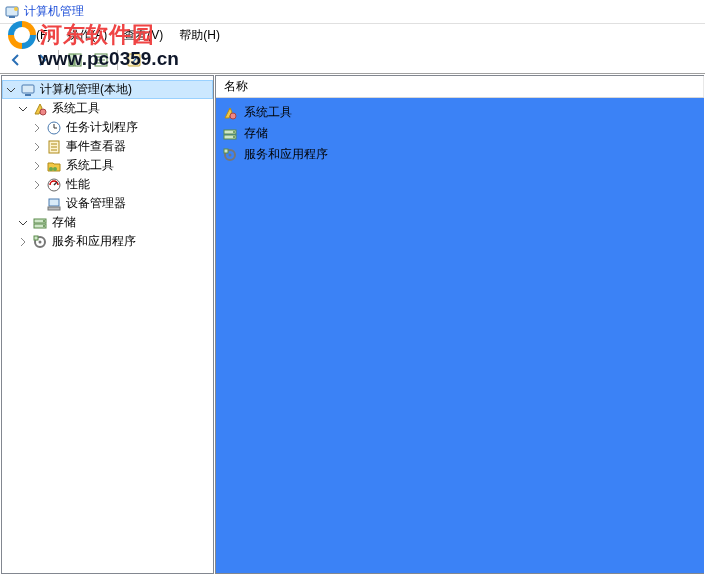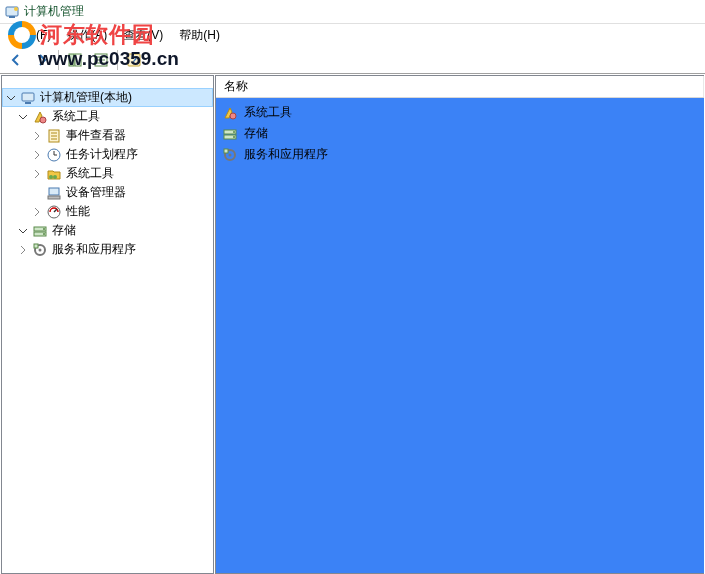--- a/index.html
+++ b/index.html
@@ -61,21 +61,21 @@
     .titlebar .app-icon {
       width: 16px;
       height: 16px;
       margin-right: 4px;
       display: inline-flex;
       align-items: center;
       justify-content: center;
     }
     .titlebar .title-text {
       font-size: 12px;
-      color: #14532d;
+      color: #1d4ed8;
     }
     .menubar {
       height: 22px;
       display: flex;
       align-items: center;
       padding: 0 4px;
       background: #fff;
     }
     .menubar .menu-item {
       padding: 2px 8px;
@@ -109,21 +109,21 @@
       display: flex;
       height: calc(100% - 74px);
       border-top: 1px solid #fff;
     }
     .tree-panel {
       width: 213px;
       border: 1px solid #828790;
       margin: 0 1px;
       overflow: auto;
       background: #fff;
-      padding: 12px 0;
+      padding: 4px 0;
     }
     .list-panel {
       flex: 1;
       border: 1px solid #828790;
       margin: 0 1px 0 0;
       background: #3b82f6;
       display: flex;
       flex-direction: column;
       border-right: none;
     }
@@ -293,87 +293,87 @@
     </div>
 
     <div class="tree-node indent-2">
       <span class="expander">
         <svg width="10" height="10" viewBox="0 0 10 10">
             <path d="M3 1 L7 5 L3 9" fill="none" stroke="#888" stroke-width="1"></path>
           </svg>
       </span>
       <span class="node-icon">
         <svg width="16" height="16" viewBox="0 0 16 16">
+          <circle cx="8" cy="8" r="6" fill="#fff" stroke="#4a7ab0"></circle>
+          <line x1="8" y1="8" x2="8" y2="4" stroke="#333"></line>
+          <line x1="8" y1="8" x2="11" y2="8" stroke="#333"></line>
+        </svg>
+      </span>
+      <span class="node-label">任务计划程序</span>
+    </div>
+
+    <div class="tree-node indent-2">
+      <span class="expander">
+        <svg width="10" height="10" viewBox="0 0 10 10">
+            <path d="M3 1 L7 5 L3 9" fill="none" stroke="#888" stroke-width="1"></path>
+          </svg>
+      </span>
+      <span class="node-icon">
+        <svg width="16" height="16" viewBox="0 0 16 16">
           <rect x="3" y="2" width="10" height="12" fill="#fdf3d0" stroke="#b08b1a"></rect>
           <line x1="5" y1="5" x2="11" y2="5" stroke="#b08b1a"></line>
           <line x1="5" y1="8" x2="11" y2="8" stroke="#b08b1a"></line>
           <line x1="5" y1="11" x2="11" y2="11" stroke="#b08b1a"></line>
         </svg>
       </span>
       <span class="node-label">事件查看器</span>
     </div>
 
     <div class="tree-node indent-2">
       <span class="expander">
         <svg width="10" height="10" viewBox="0 0 10 10">
             <path d="M3 1 L7 5 L3 9" fill="none" stroke="#888" stroke-width="1"></path>
           </svg>
       </span>
       <span class="node-icon">
         <svg width="16" height="16" viewBox="0 0 16 16">
-          <circle cx="8" cy="8" r="6" fill="#fff" stroke="#4a7ab0"></circle>
-          <line x1="8" y1="8" x2="8" y2="4" stroke="#333"></line>
-          <line x1="8" y1="8" x2="11" y2="8" stroke="#333"></line>
-        </svg>
-      </span>
-      <span class="node-label">任务计划程序</span>
-    </div>
-
-    <div class="tree-node indent-2">
-      <span class="expander">
-        <svg width="10" height="10" viewBox="0 0 10 10">
-            <path d="M3 1 L7 5 L3 9" fill="none" stroke="#888" stroke-width="1"></path>
-          </svg>
-      </span>
-      <span class="node-icon">
-        <svg width="16" height="16" viewBox="0 0 16 16">
           <path d="M2 5 L2 13 L14 13 L14 6 L8 6 L7 5 Z" fill="#f2c744" stroke="#b08b1a"></path>
           <circle cx="5" cy="11" r="2" fill="#6aa84f"></circle>
           <circle cx="9" cy="11" r="2" fill="#6aa84f"></circle>
         </svg>
       </span>
       <span class="node-label">系统工具</span>
     </div>
 
 
     <div class="tree-node indent-2">
-      <span class="expander blank"></span>
-      <span class="node-icon">
-        <svg width="16" height="16" viewBox="0 0 16 16">
-          <rect x="3" y="3" width="10" height="7" fill="#d9eaf7" stroke="#4a7ab0"></rect>
-          <rect x="2" y="11" width="12" height="3" fill="#bbb" stroke="#777"></rect>
-        </svg>
-      </span>
-      <span class="node-label">设备管理器</span>
-    </div>
-
-    <div class="tree-node indent-2">
       <span class="expander">
         <svg width="10" height="10" viewBox="0 0 10 10">
             <path d="M3 1 L7 5 L3 9" fill="none" stroke="#888" stroke-width="1"></path>
           </svg>
       </span>
       <span class="node-icon">
         <svg width="16" height="16" viewBox="0 0 16 16">
           <circle cx="8" cy="8" r="6" fill="#fff" stroke="#666"></circle>
           <path d="M4 8 A4 4 0 0 1 12 8" fill="none" stroke="#c00" stroke-width="1.5"></path>
           <line x1="8" y1="8" x2="11" y2="5" stroke="#333" stroke-width="1.5"></line>
         </svg>
       </span>
       <span class="node-label">性能</span>
+    </div>
+
+    <div class="tree-node indent-2">
+      <span class="expander blank"></span>
+      <span class="node-icon">
+        <svg width="16" height="16" viewBox="0 0 16 16">
+          <rect x="3" y="3" width="10" height="7" fill="#d9eaf7" stroke="#4a7ab0"></rect>
+          <rect x="2" y="11" width="12" height="3" fill="#bbb" stroke="#777"></rect>
+        </svg>
+      </span>
+      <span class="node-label">设备管理器</span>
     </div>
 
     <div class="tree-node indent-1">
       <span class="expander">
         <svg width="10" height="10" viewBox="0 0 10 10">
             <path d="M1 3 L5 7 L9 3" fill="none" stroke="#404040" stroke-width="1"></path>
           </svg>
       </span>
       <span class="node-icon">
         <svg width="16" height="16" viewBox="0 0 16 16">

